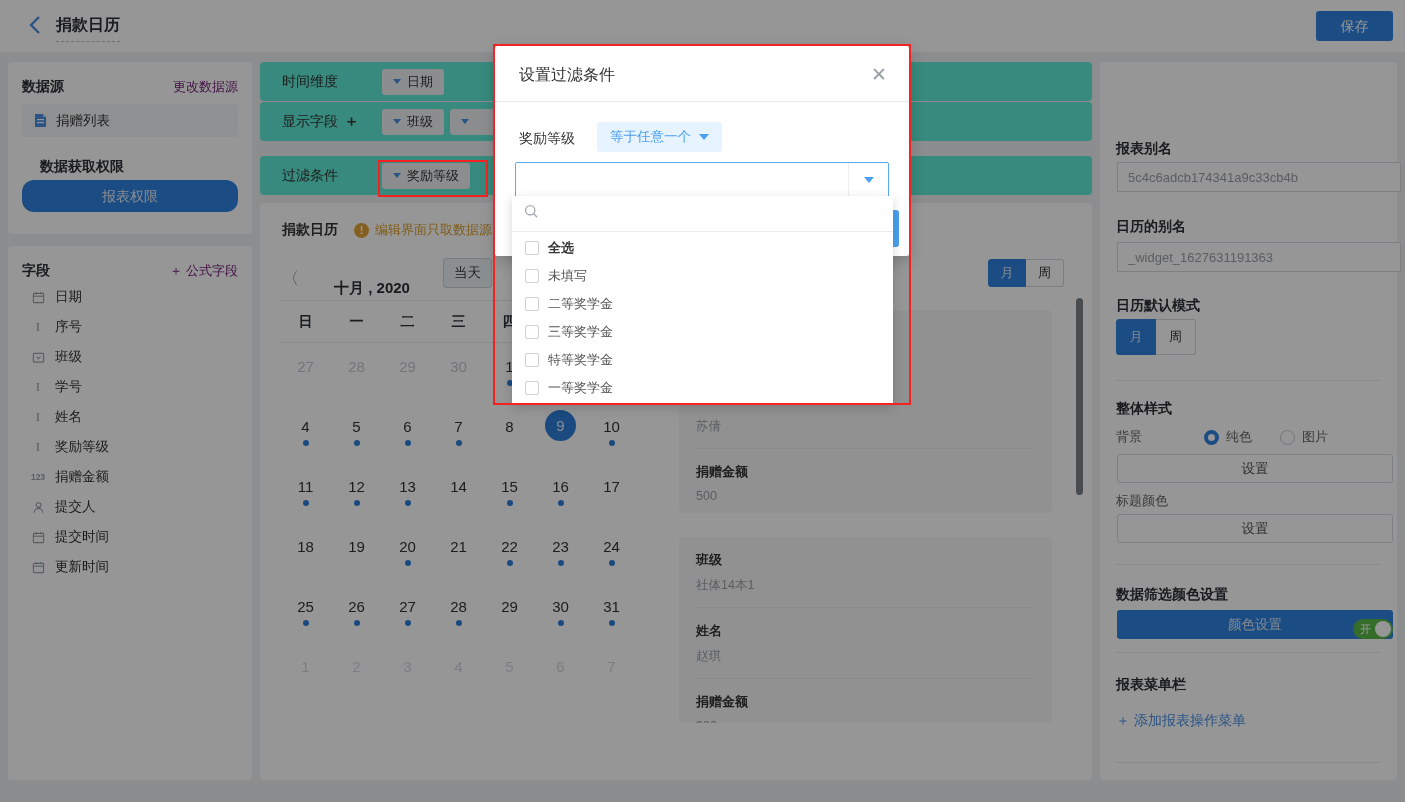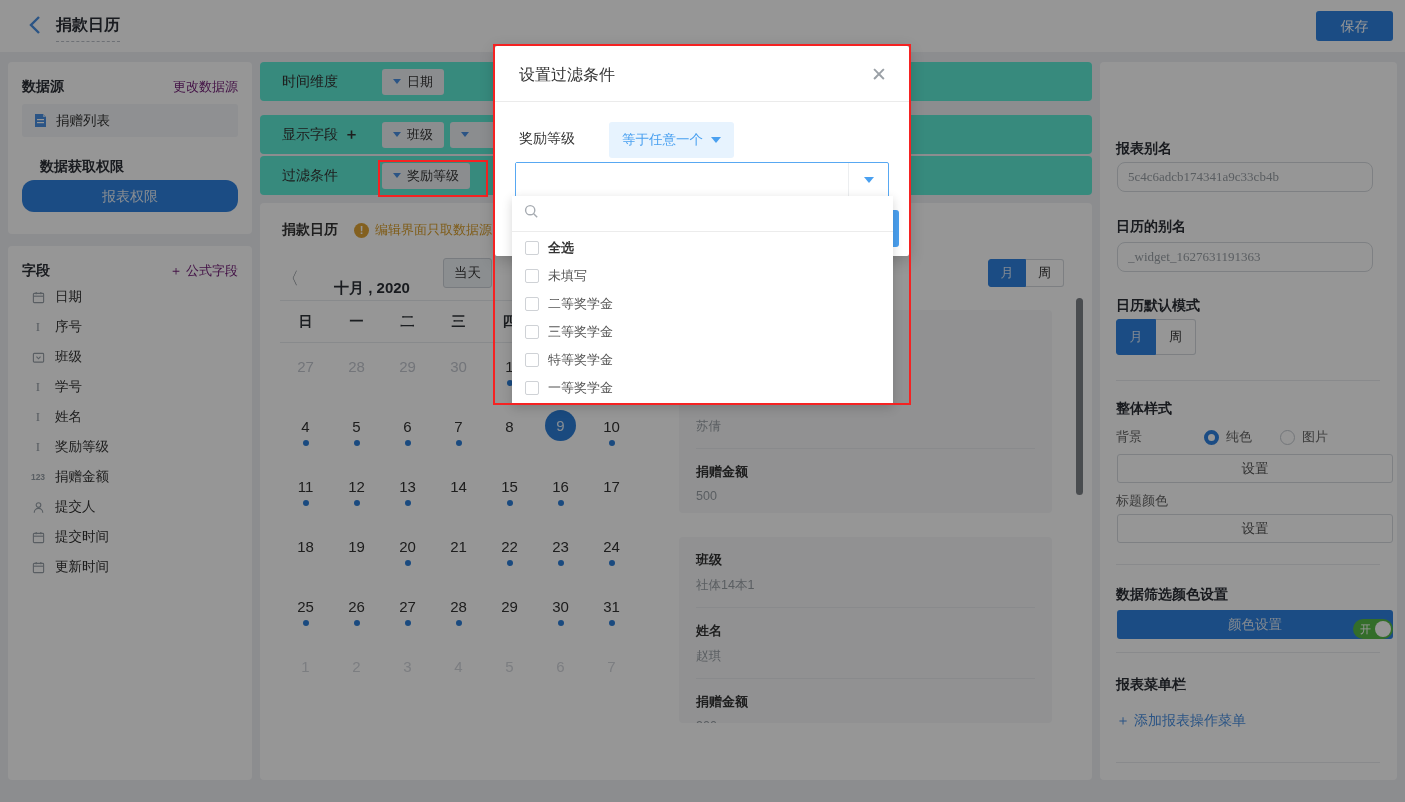--- a/index.html
+++ b/index.html
@@ -71,21 +71,21 @@
   .dspacer { height:100px; }
   .dlabel { margin:14px 17px 0; font-size:13px; font-weight:bold; color:#333; }
   .dvalue { margin:8px 17px 0; font-size:12.5px; color:#9aa0a6; }
   .ddiv { height:1px; background:#e9eaee; margin:13px 17px 0; }
   .mid-scroll { position:absolute; left:816px; top:95px; width:7px; height:197px; background:#7d8187; border-radius:4px; }
 
   
   .rc { left:1100px; top:62px; width:297px; height:718px; }
   .r-label-b { position:absolute; left:16px; font-size:14px; font-weight:bold; color:#2b2f36; }
   .r-label { position:absolute; left:16px; font-size:13px; color:#666; }
-  .r-input { position:absolute; left:17px; width:256px; height:30px; border:1px solid #d6dadf; border-radius:8px; background:#fff; font-size:13px; color:#9aa0a6; padding:0 10px; font-family:Liberation Serif, serif; }
+  .r-input { position:absolute; left:17px; width:284px; height:30px; border:1px solid #d6dadf; border-radius:1px; background:#fff; font-size:13px; color:#9aa0a6; padding:0 10px; font-family:Liberation Sans, sans-serif; }
   .r-div { position:absolute; left:16px; width:264px; height:1px; background:#e9ebee; }
   .o-btn { position:absolute; left:17px; width:276px; height:29px; background:#fff; border:1px solid #d6dadf; border-radius:3px; font-size:13.5px; color:#555; text-align:center; line-height:27px; }
   .b-btn { position:absolute; left:17px; width:276px; height:29px; background:#2e82e0; border:none; border-radius:3px; font-size:13.5px; color:#dfe9f5; text-align:center; line-height:29px; }
   .radio-row { position:absolute; left:16px; top:366px; display:flex; align-items:center; font-size:13px; color:#666; }
   .radio { width:15px; height:15px; border-radius:50%; border:1px solid #c4c9cf; background:#fff; display:inline-block; margin-right:7px; }
   .radio.on { border:4.5px solid #2e82e0; }
   .toggle { position:absolute; left:1353px; top:619px; width:40px; height:20px; background:#57b947; border-radius:10px; z-index:1; cursor:pointer; }
   .toggle .t-txt { position:absolute; left:7px; top:3px; font-size:11px; color:#fff; }
   .toggle .t-knob { position:absolute; right:2px; top:2px; width:16px; height:16px; border-radius:50%; background:#fff; }
   .add-link { position:absolute; left:16px; top:650px; font-size:14px; color:#4a90e2; cursor:pointer; }
@@ -94,21 +94,21 @@
   #dim { position:absolute; inset:0; background:rgba(0,0,0,0.41); z-index:30; }
   .red-filter { position:absolute; left:378px; top:160px; width:110px; height:37px; border:2px solid #f52222; z-index:40; pointer-events:none; }
   .red-modal { position:absolute; left:493px; top:44px; width:418px; height:361px; border:2px solid #f52222; z-index:58; pointer-events:none; }
 
   
   .modal { position:absolute; left:495px; top:46px; width:414px; height:210px; background:#fff; border-radius:2px; z-index:50; box-shadow:0 4px 16px rgba(0,0,0,.2); }
   .m-head { position:absolute; left:0; top:0; right:0; height:56px; border-bottom:1px solid #ebebeb; }
   .m-title { position:absolute; left:24px; top:19px; font-size:16px; color:#333; }
   .m-close { position:absolute; right:22px; top:17px; font-size:19px; color:#9aa0a6; cursor:pointer; }
   .m-label { position:absolute; left:24px; top:84px; font-size:14px; color:#333; }
-  .m-pill { position:absolute; left:102px; top:76px; height:36px; background:#e7f3fe; border-radius:3px; display:inline-flex; align-items:center; gap:8px; padding:0 13px; font-size:13.5px; color:#4aa0f0; cursor:pointer;margin-left:12px; }
+  .m-pill { position:absolute; left:102px; top:76px; height:30px; background:#e7f3fe; border-radius:3px; display:inline-flex; align-items:center; gap:8px; padding:0 13px; font-size:13.5px; color:#4aa0f0; cursor:pointer; }
   .m-caret { width:0; height:0; border-left:5px solid transparent; border-right:5px solid transparent; border-top:6px solid #4aa0f0; }
   .m-select { position:absolute; left:20px; top:116px; width:374px; height:36px; border:1px solid #58a8f2; border-radius:2px; background:#fff; }
   .m-sel-input { position:absolute; left:0; top:0; width:332px; height:34px; border:none; outline:none; padding:0 10px; font-size:13px; }
   .m-sel-arrow { position:absolute; right:0; top:0; width:40px; height:34px; border-left:1px solid #eceef0; display:flex; align-items:center; justify-content:center; cursor:pointer; }
   .m-confirm { position:absolute; left:830px; top:210px; width:69px; height:37px; background:#4aa0f0; border-radius:3px; z-index:51; }
   .dropdown { position:absolute; left:512px; top:196px; width:381px; height:209px; background:#fff; box-shadow:0 3px 10px rgba(0,0,0,.16); z-index:52; }
   .dd-search { position:absolute; left:0; top:0; right:0; height:36px; border-bottom:1px solid #ececec; display:flex; align-items:center; padding-left:12px; gap:8px; }
   .dd-search input { border:none; outline:none; flex:1; height:30px; font-size:13px; }
   #dd-opts { position:absolute; left:0; top:38px; right:0; }
   .opt { height:28px; display:flex; align-items:center; padding-left:13px; gap:9px; cursor:pointer; }
@@ -241,21 +241,21 @@
       </div>
   </div>
 
   <div class="cfg" style="top:62px">
     <span class="cfg-label">时间维度</span>
     <span class="pill">
         <span class="caret"></span>
         <span>日期</span>
       </span>
   </div>
-  <div class="cfg" style="top:115px">
+  <div class="cfg" style="top:102px">
     <span class="cfg-label"><span>显示字段</span><span class="plus">＋</span></span>
     <span class="pill">
         <span class="caret"></span>
         <span>班级</span>
       </span>
     <span class="pill" style="margin-left:6px;width:90px">
         <span class="caret"></span>
       </span>
   </div>
   <div class="cfg" style="top:156px">

